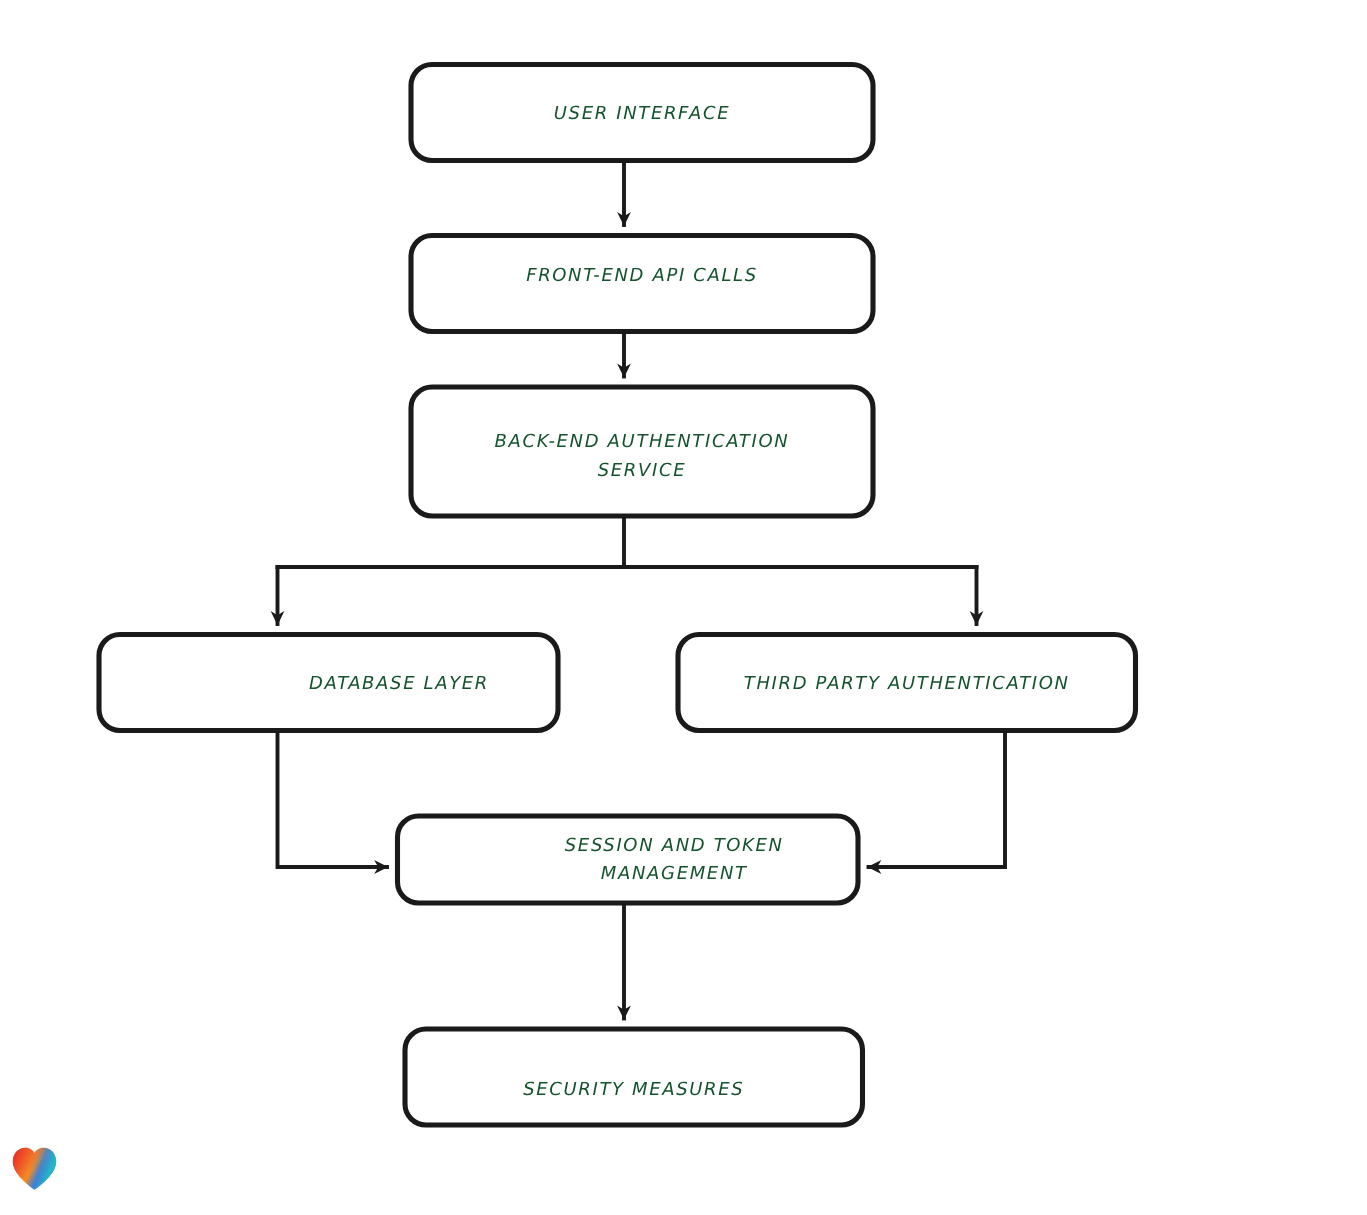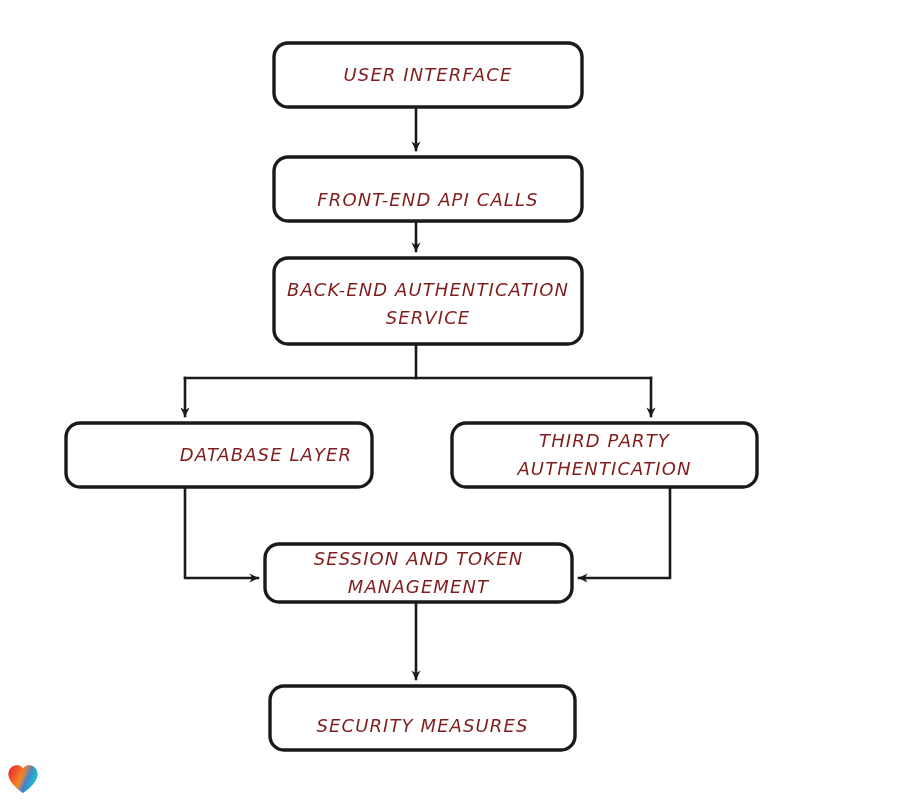--- a/index.html
+++ b/index.html
@@ -20,23 +20,23 @@
     top: 0;
     width: 911px;
     height: 810px;
   }
   .node-text {
     position: absolute;
     display: flex;
     align-items: center;
     justify-content: center;
     text-align: center;
-    color: #7f1d1d;
+    color: #14532d;
     font-family: "DejaVu Sans", sans-serif;
-    font-size: 18px;
+    font-size: 12px;
     letter-spacing: 1.1px;
     line-height: 1.55;
     font-weight: 400;
     font-style: italic;
     text-transform: uppercase;
     pointer-events: none;
     white-space: pre-line;
   }
   .heart-wrap {
     position: absolute;
@@ -94,26 +94,26 @@
     <rect x="274" y="157" width="308" height="64" rx="14" ry="14"></rect>
     <rect x="274" y="258" width="308" height="86" rx="14" ry="14"></rect>
     <rect x="66" y="423" width="306" height="64" rx="14" ry="14"></rect>
     <rect x="452" y="423" width="305" height="64" rx="14" ry="14"></rect>
     <rect x="265" y="544" width="307" height="58" rx="14" ry="14"></rect>
     <rect x="270" y="686" width="305" height="64" rx="14" ry="14"></rect>
   </g>
 </svg>
 
 <div class="node-text" style="left:274px; top:43px; width:308px; height:64px;">User Interface</div>
-<div class="node-text" style="left:274px; top:174px; width:308px; height:52px;border-radius:23px;">Front-End API Calls</div>
+<div class="node-text" style="left:274px; top:157px; width:308px; height:52px;border-radius:23px;">Front-End API Calls</div>
 <div class="node-text" style="left:274px; top:258px; width:308px; height:92px;">Back-End Authentication
 Service</div>
 <div class="node-text" style="left:66px; top:423px; width:306px; height:64px;margin-left:47px;">Database Layer</div>
 <div class="node-text" style="left:452px; top:423px; width:305px; height:64px;">Third Party Authentication</div>
-<div class="node-text" style="left:265px; top:544px; width:307px; height:58px;">Session and Token
+<div class="node-text" style="left:265px; top:544px; width:307px; height:58px;padding-left:31px;">Session and Token
 Management</div>
 <div class="node-text" style="left:270px; top:686px; width:305px; height:80px;">Security Measures</div>
 
 <div class="heart-wrap">
   <svg viewBox="0 0 32 32" width="34" height="34" xmlns="http://www.w3.org/2000/svg">
     <path d="M16 29.2 C16 29.2 2.4 20.6 2.4 11.6 C2.4 6.6 6.0 3.0 10.3 3.0 C13.2 3.0 15.1 4.7 16 6.2 C16.9 4.7 18.8 3.0 21.7 3.0 C26.0 3.0 29.6 6.6 29.6 11.6 C29.6 20.6 16 29.2 16 29.2 Z" fill="url(#heartGrad)"></path>
     <path d="M16 29.2 C16 29.2 2.4 20.6 2.4 11.6 C2.4 6.6 6.0 3.0 10.3 3.0 C13.2 3.0 15.1 4.7 16 6.2 C16.9 4.7 18.8 3.0 21.7 3.0 C26.0 3.0 29.6 6.6 29.6 11.6 C29.6 20.6 16 29.2 16 29.2 Z" fill="url(#heartGrad2)"></path>
   </svg>
 </div>
 

